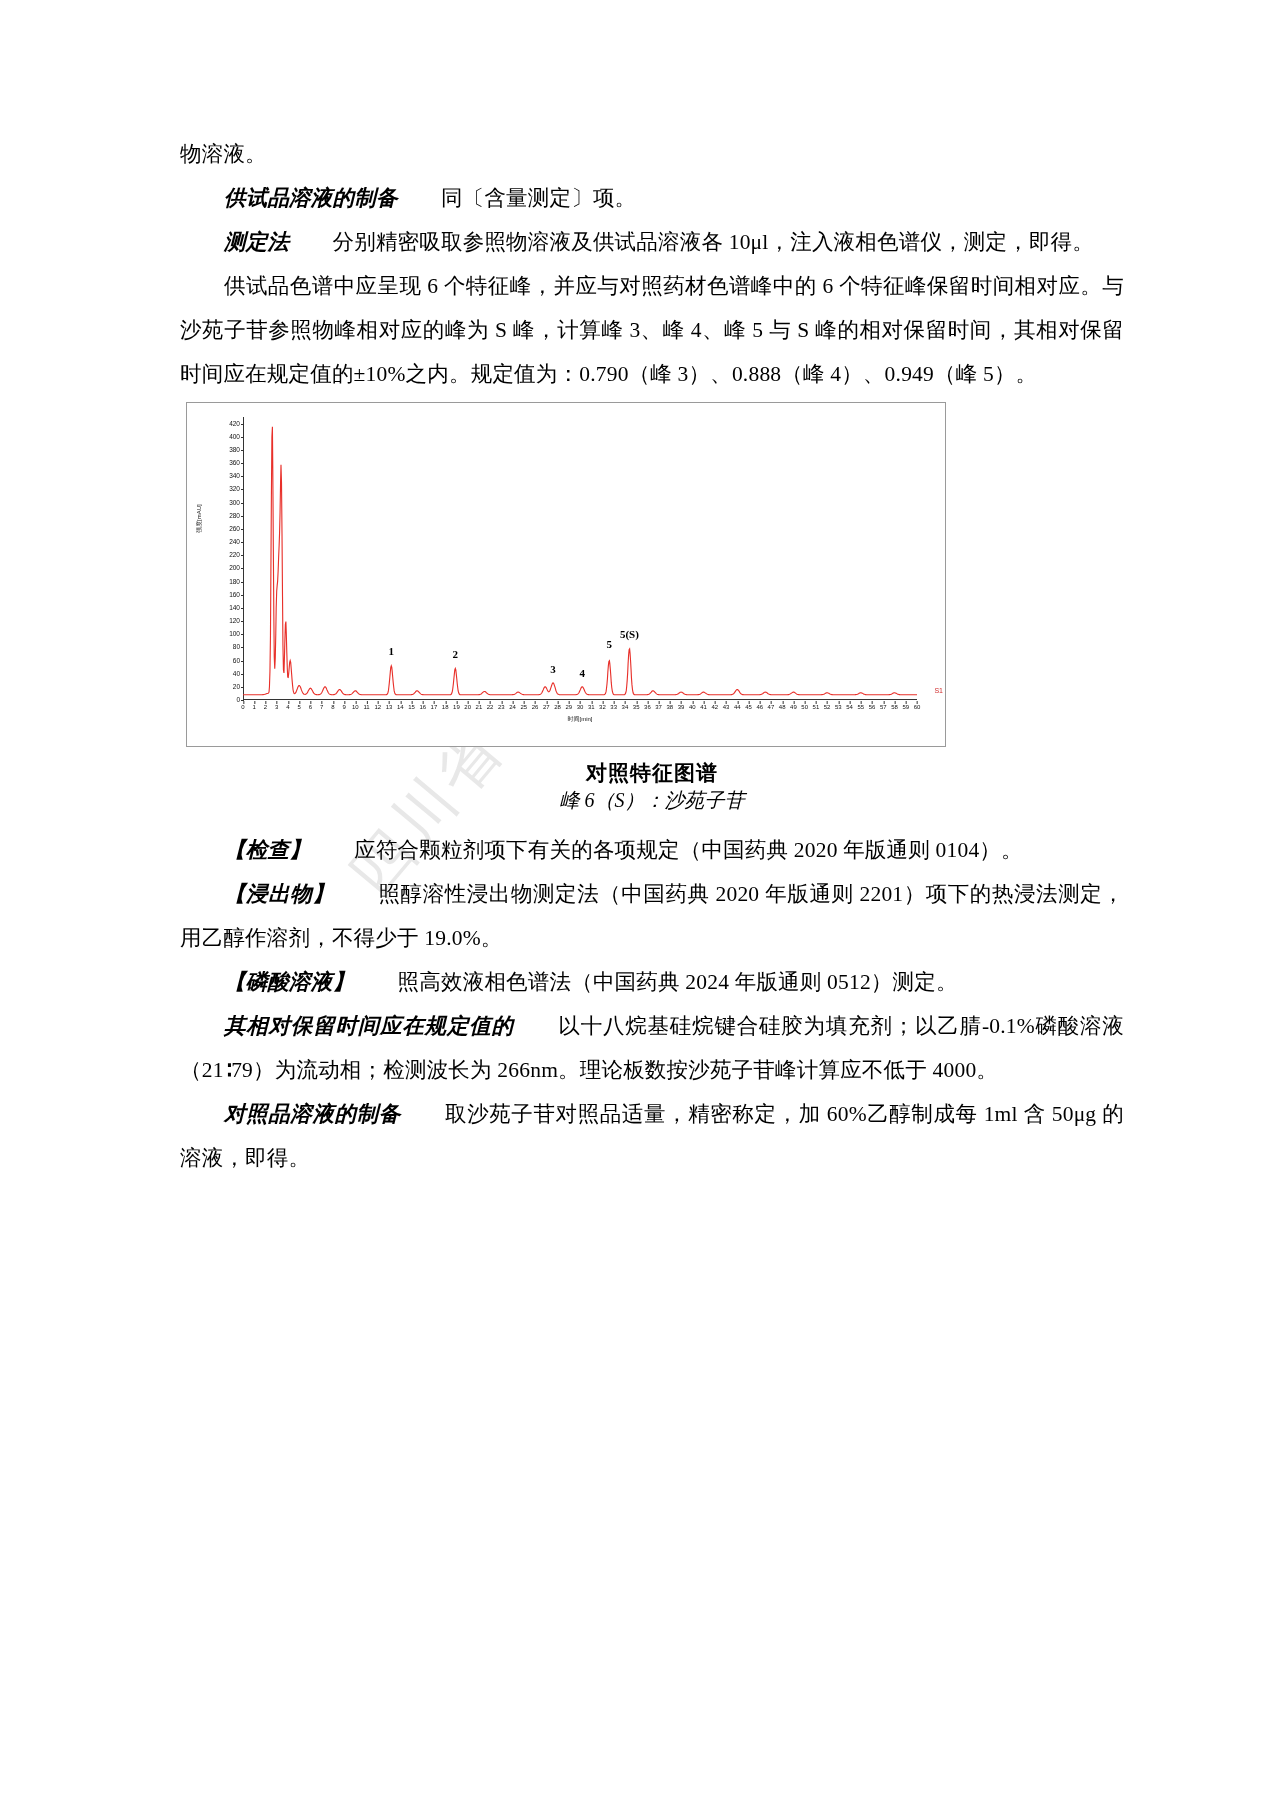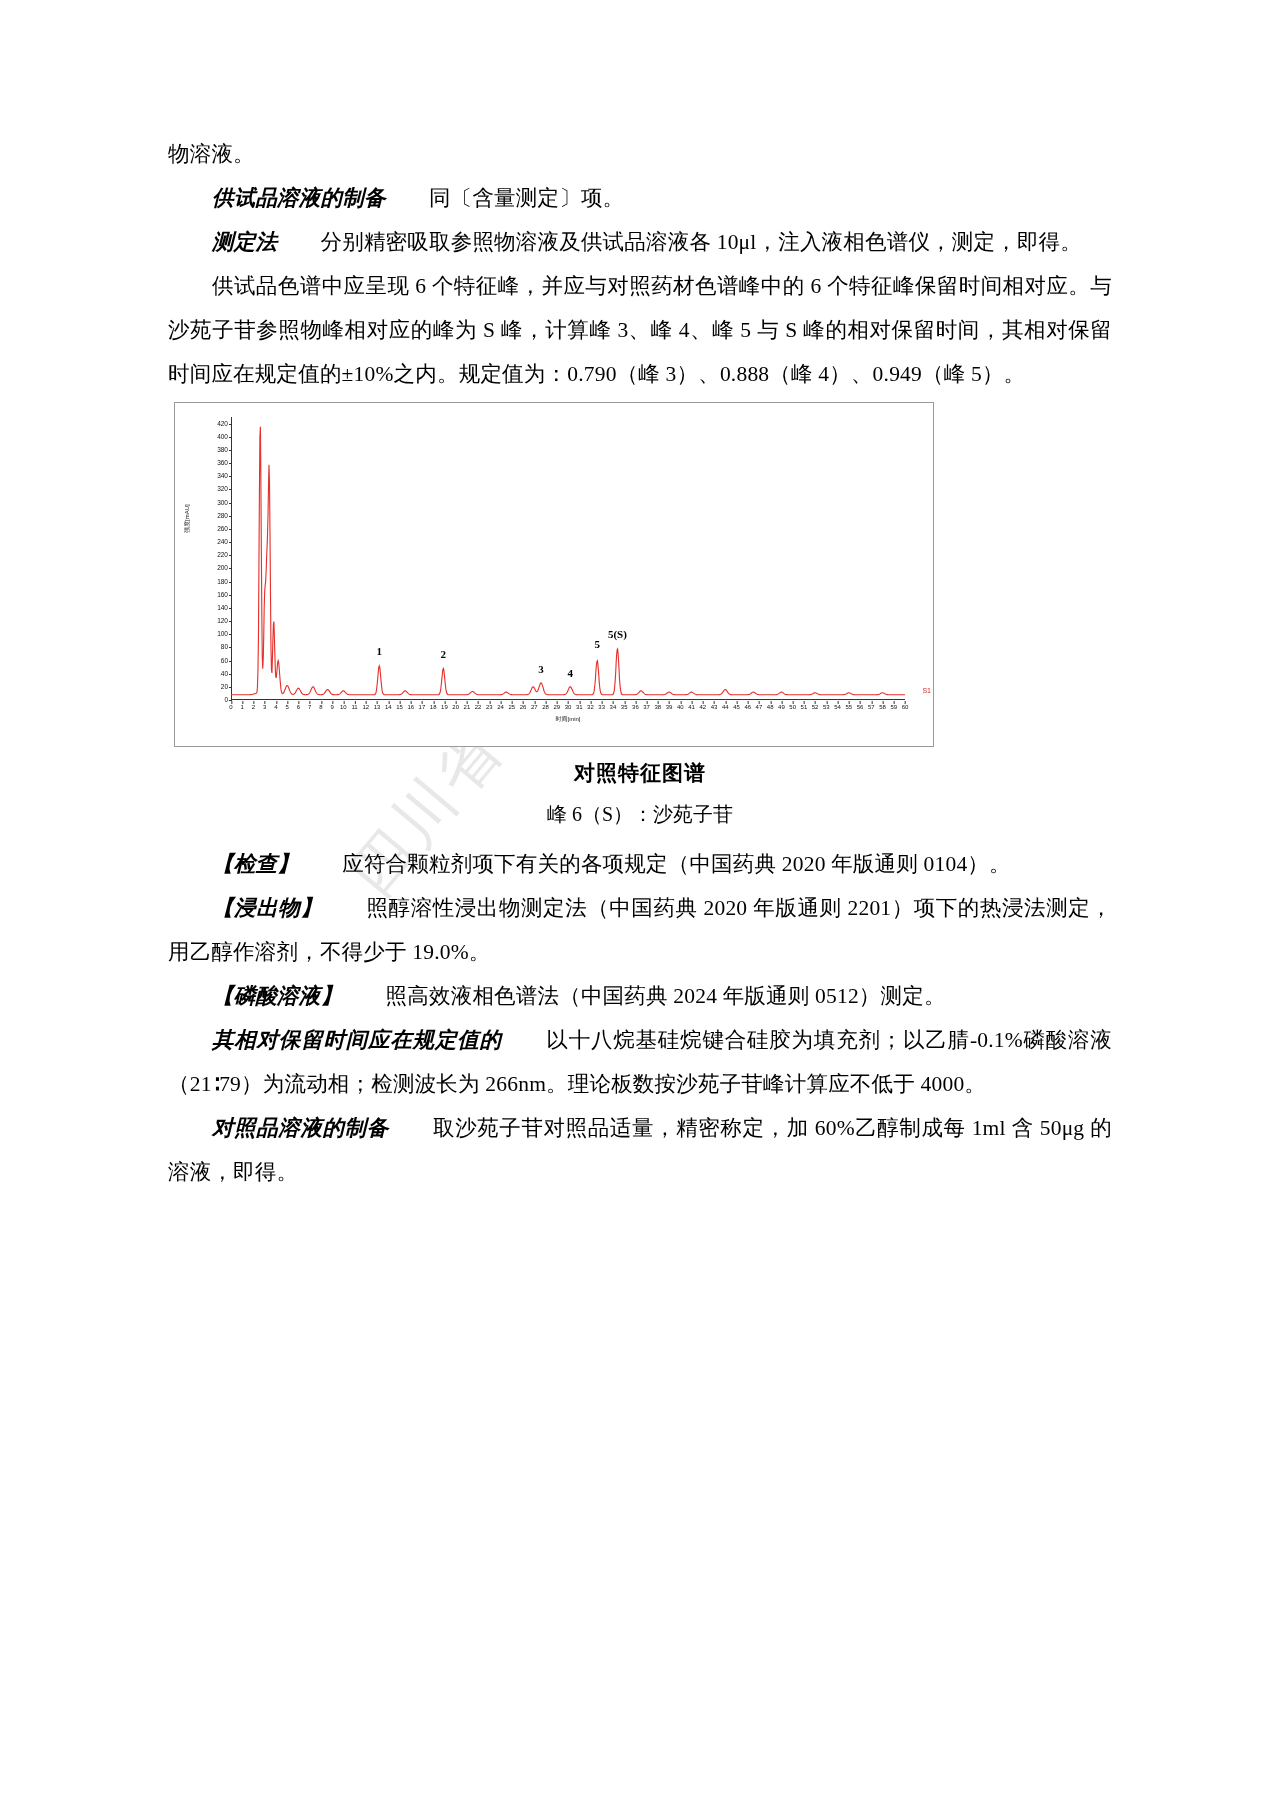--- a/index.html
+++ b/index.html
@@ -17,21 +17,21 @@
   }
   .page {
     position: absolute;
     left: 0; top: 0;
     width: 1280px;
     height: 1811px;
     background: #fff;
   }
   .content {
     position: absolute;
-    left: 168px;
+    left: 180px;
     top: 132px;
     width: 944px;
   }
   p.para {
     margin: 0 0 0 0;
     font-size: 21.5px;
     line-height: 44px;
     text-align: justify;
     letter-spacing: 0.2px;
   }
@@ -152,21 +152,21 @@
   .cap-title {
     text-align: center;
     font-size: 21px;
     font-weight: bold;
     margin-top: 12px;
     letter-spacing: 1px;
   }
   .cap-line {
     text-align: center;
     font-size: 20px;
-    margin-top: 14px;
+    font-style: italic;
   }
   .watermark {
     position: absolute;
     left: 330px;
     top: 860px;
     font-size: 62px;
     color: rgba(140,140,140,0.20);
     transform: rotate(-50deg);
     transform-origin: left top;
     white-space: nowrap;

